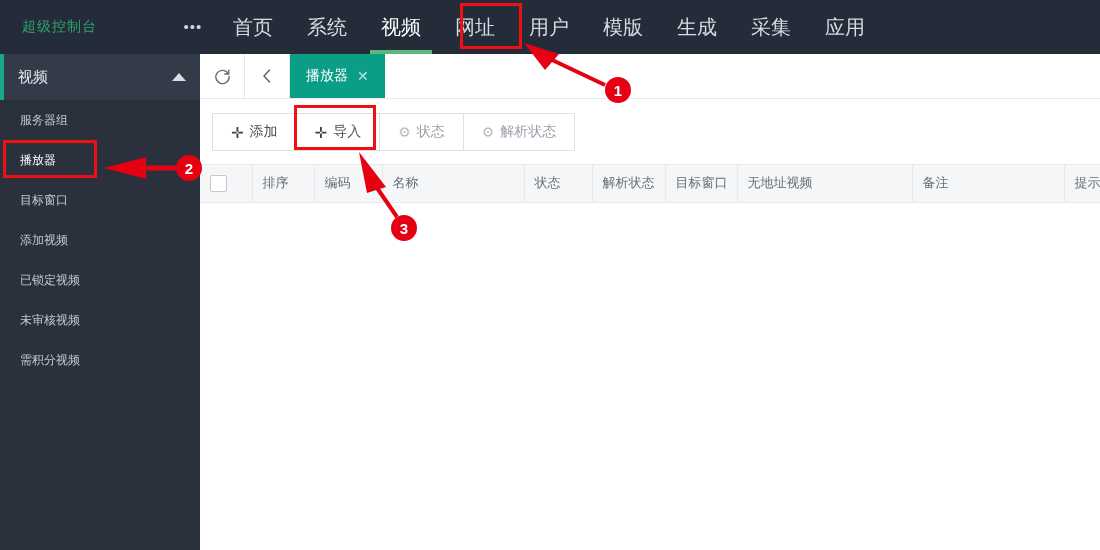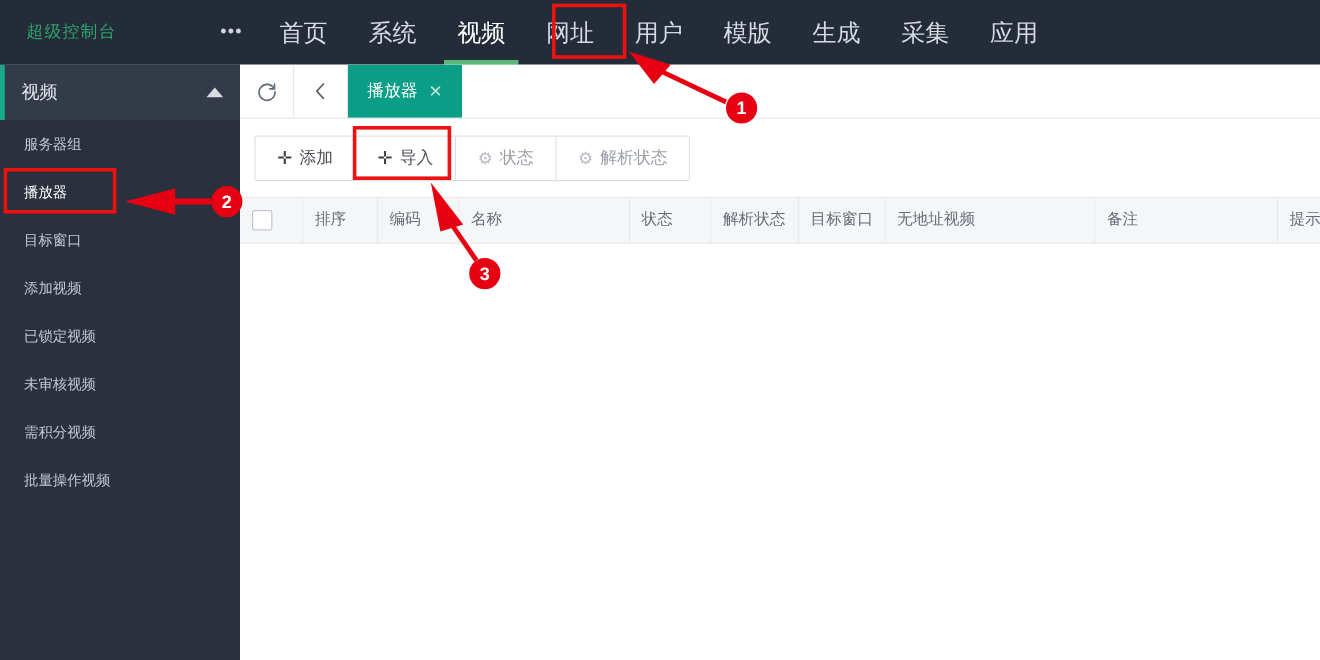--- a/index.html
+++ b/index.html
@@ -300,21 +300,20 @@
       <span>视频</span>
       <span class="caret"></span>
     </div>
     <div class="side-item">服务器组</div>
     <div class="side-item current">播放器</div>
     <div class="side-item">目标窗口</div>
     <div class="side-item">添加视频</div>
     <div class="side-item">已锁定视频</div>
     <div class="side-item">未审核视频</div>
     <div class="side-item">需积分视频</div>
-    <div class="side-item">批量操作视频</div>
   </div>
 
   <div class="main">
 
     <div class="tabstrip">
       <div class="tab-ctrl">
         <svg width="19" height="19" viewBox="0 0 20 20" fill="none" stroke="#606a78" stroke-width="1.4" stroke-linecap="round">
           <path d="M16.2 7.2A7 7 0 1 0 17 10"></path>
           <path d="M16.6 3.2v4.2h-4.2"></path>
         </svg>

